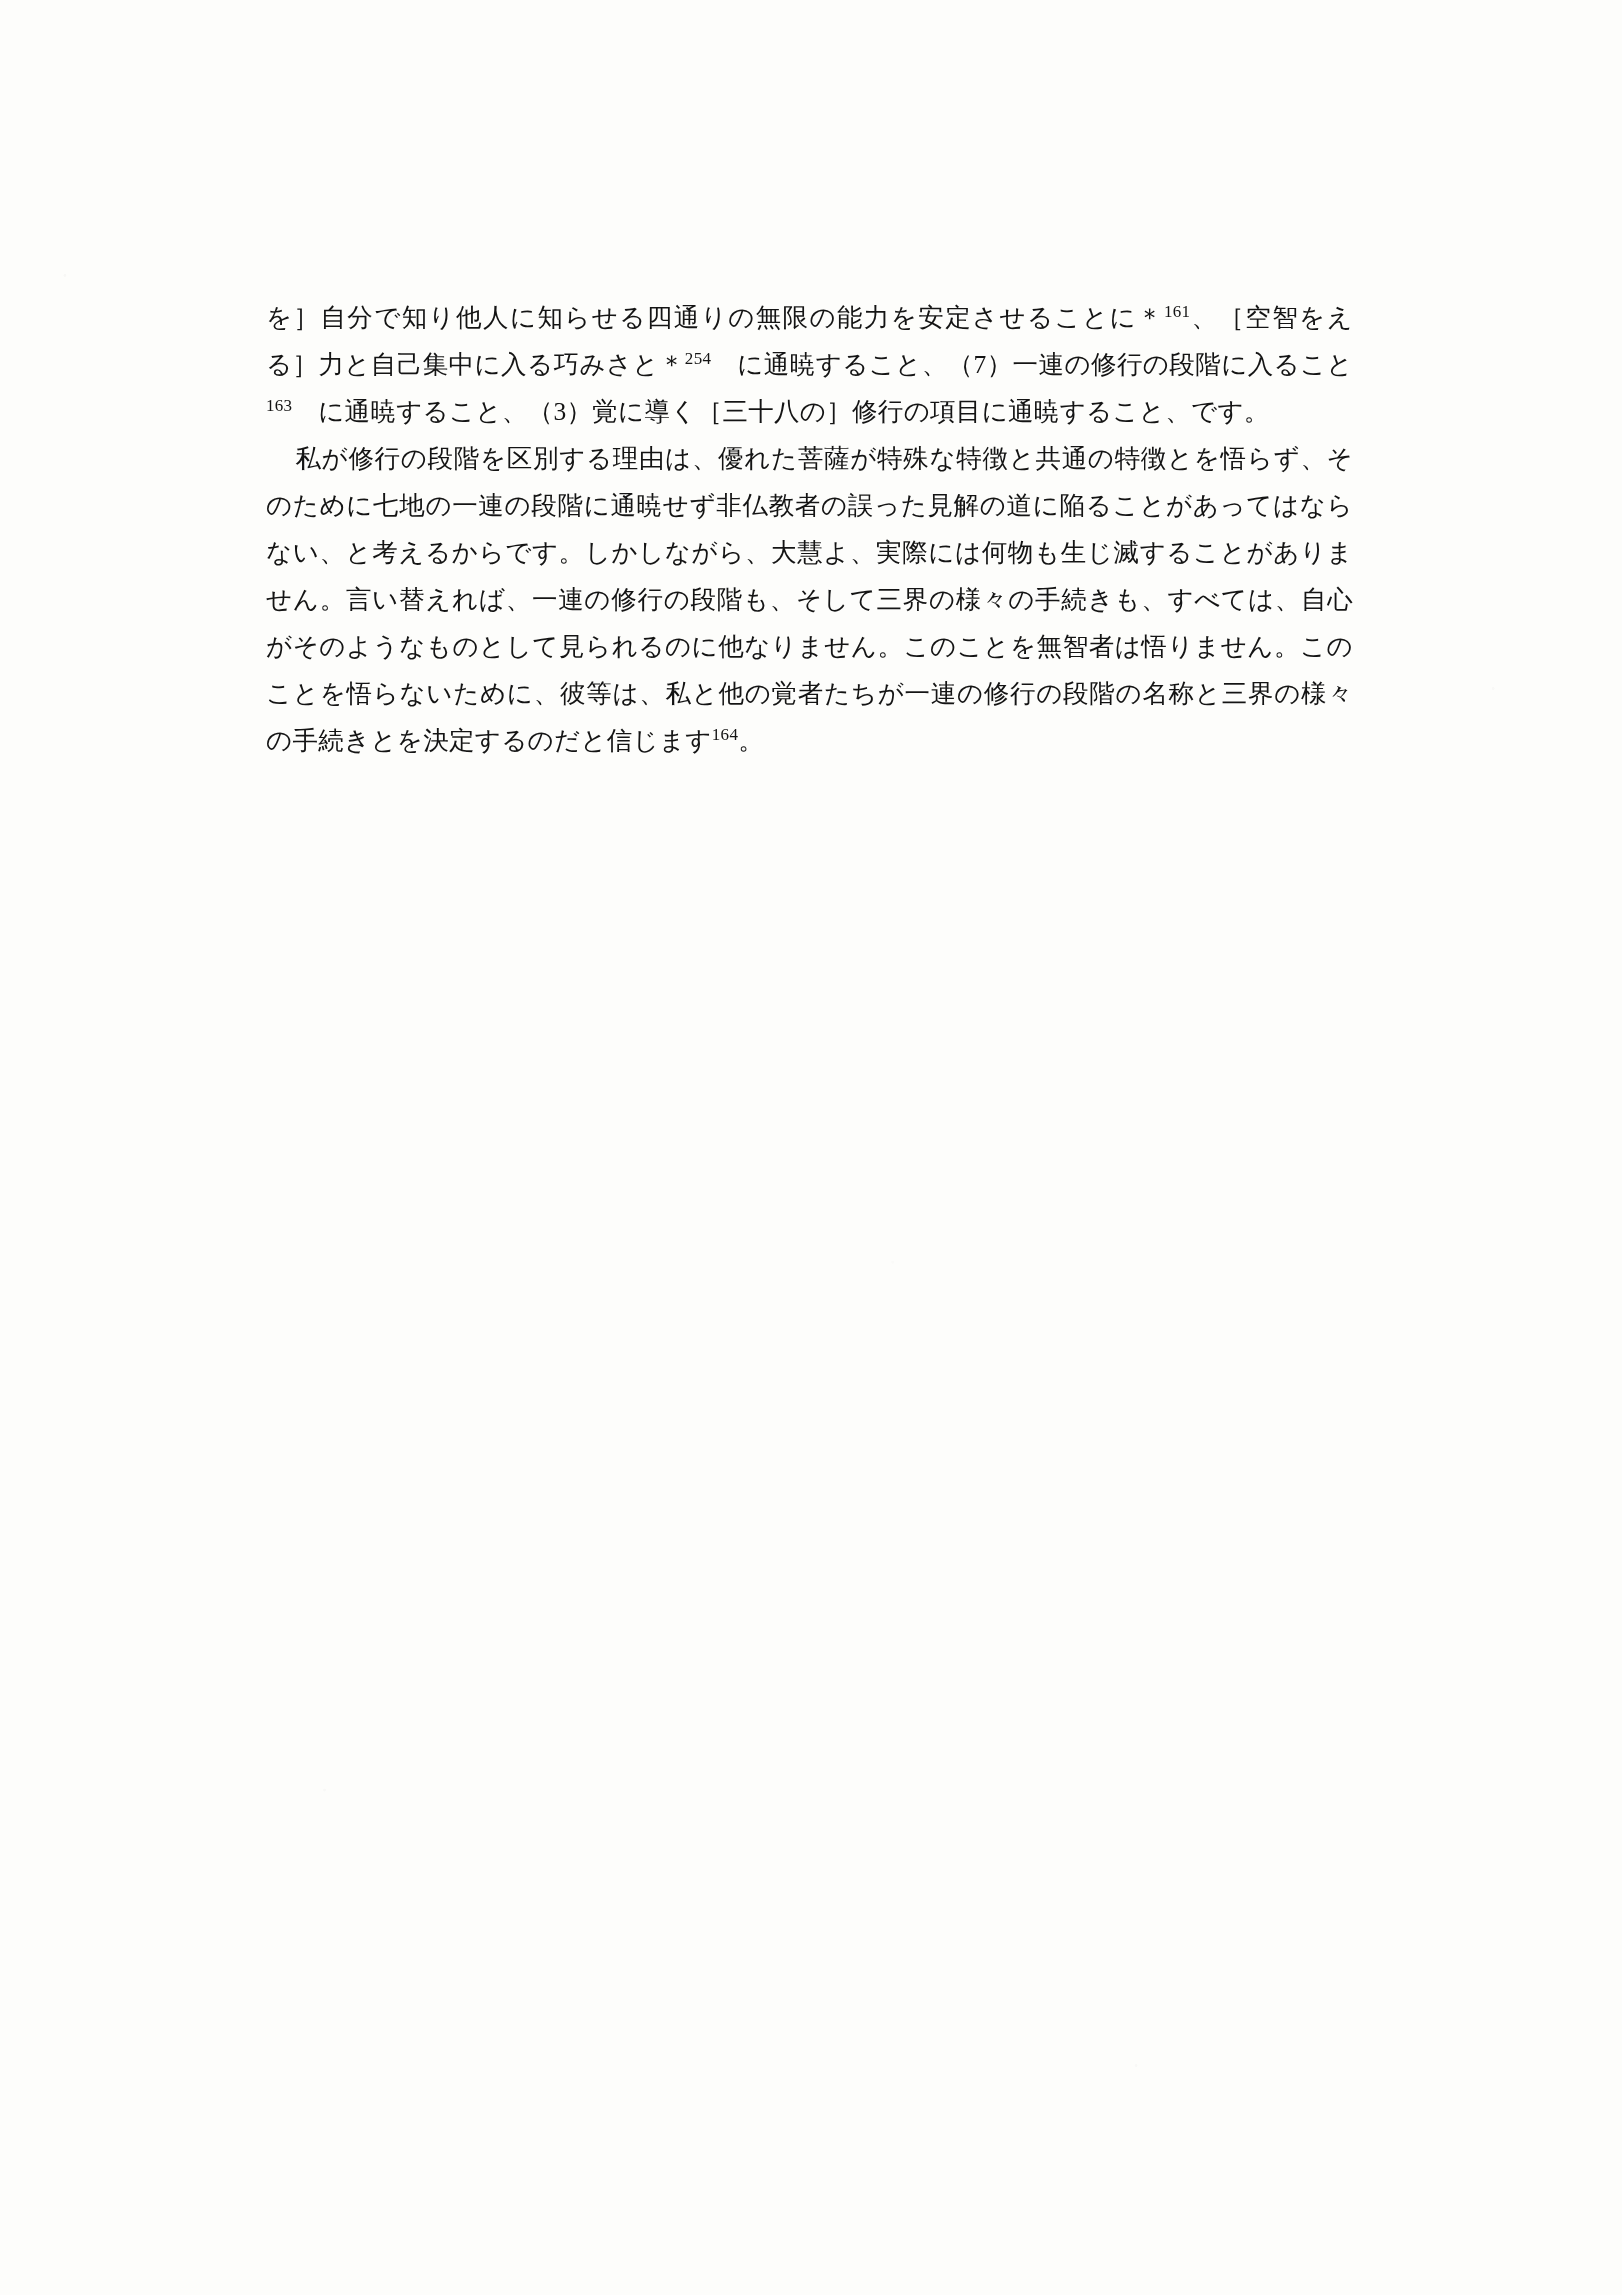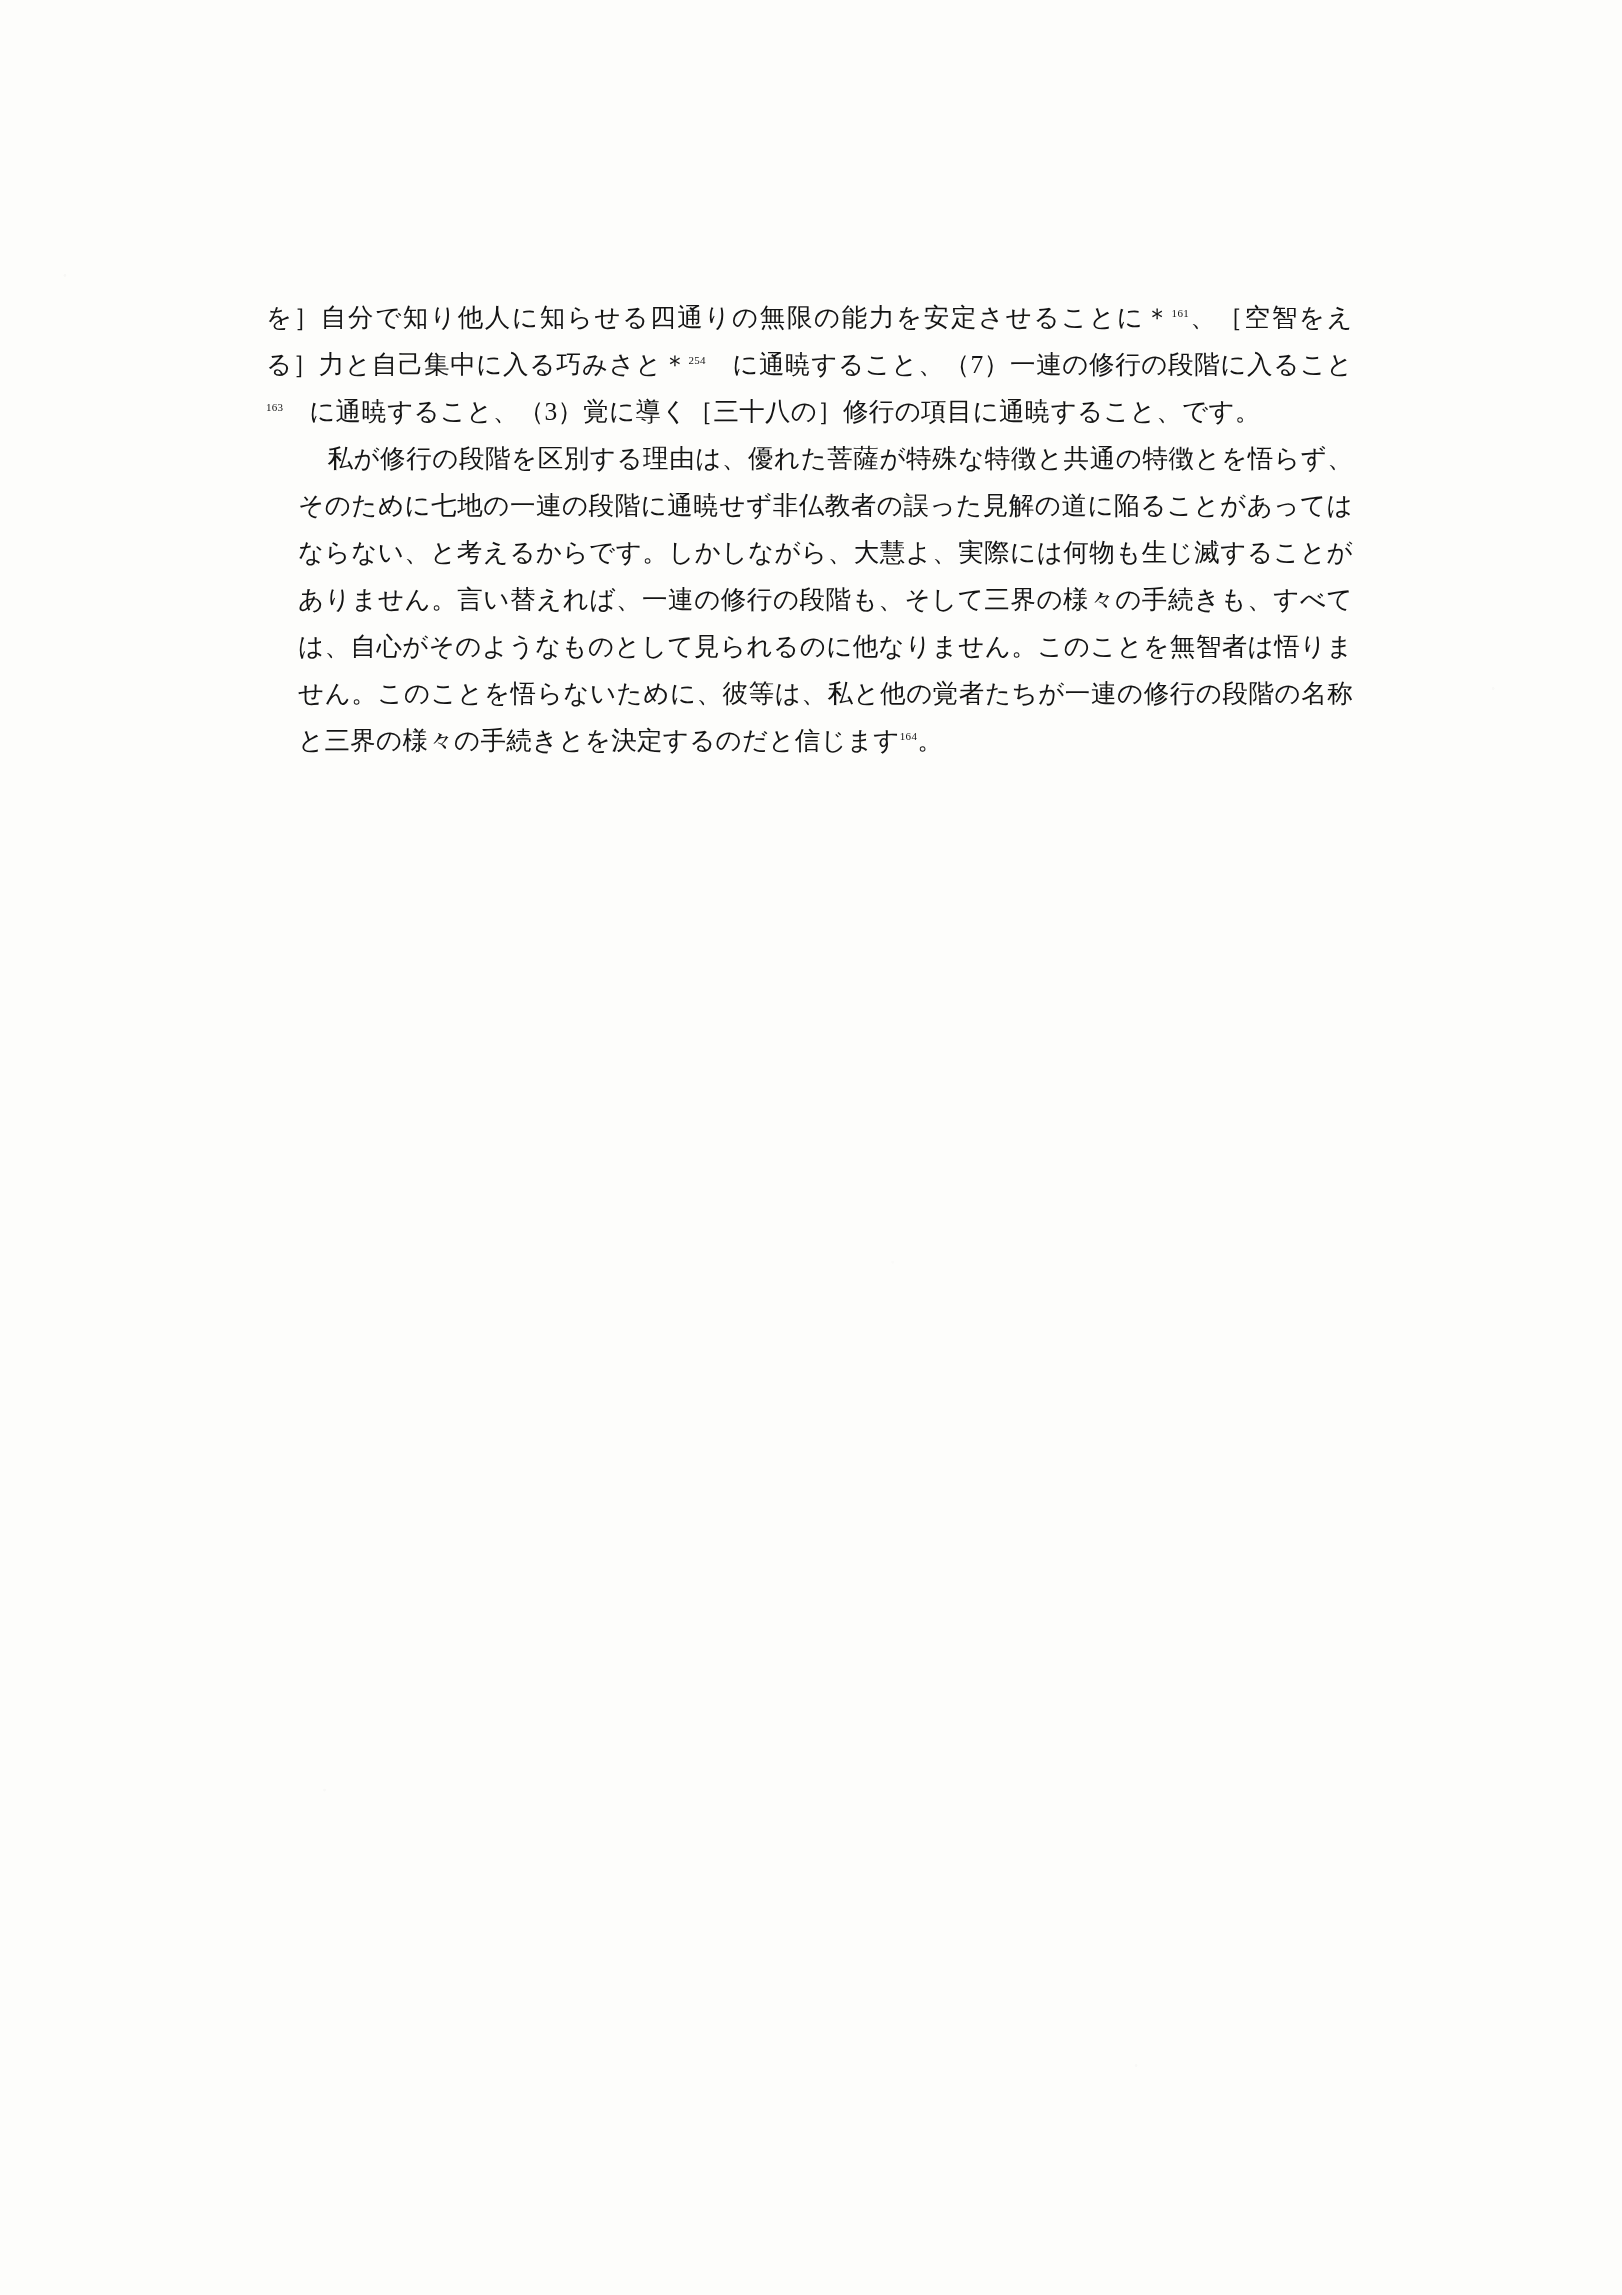--- a/index.html
+++ b/index.html
@@ -46,24 +46,23 @@
     margin: 0;
     font-size: 25.5px;
     line-height: 47px;
     letter-spacing: 0.3px;
     text-align: justify;
     text-justify: inter-character;
     color: #141414;
   }
   p.indent {
     text-indent: 29.4px;
-    margin-left: 32px;
   }
   sup {
-    font-size: 11px;
+    font-size: 17px;
     vertical-align: super;
     line-height: 0;
   }
   .page-number {
     position: absolute;
     top: 1917px;
     left: 0;
     width: 1623px;
     text-align: center;
     font-size: 26px;

